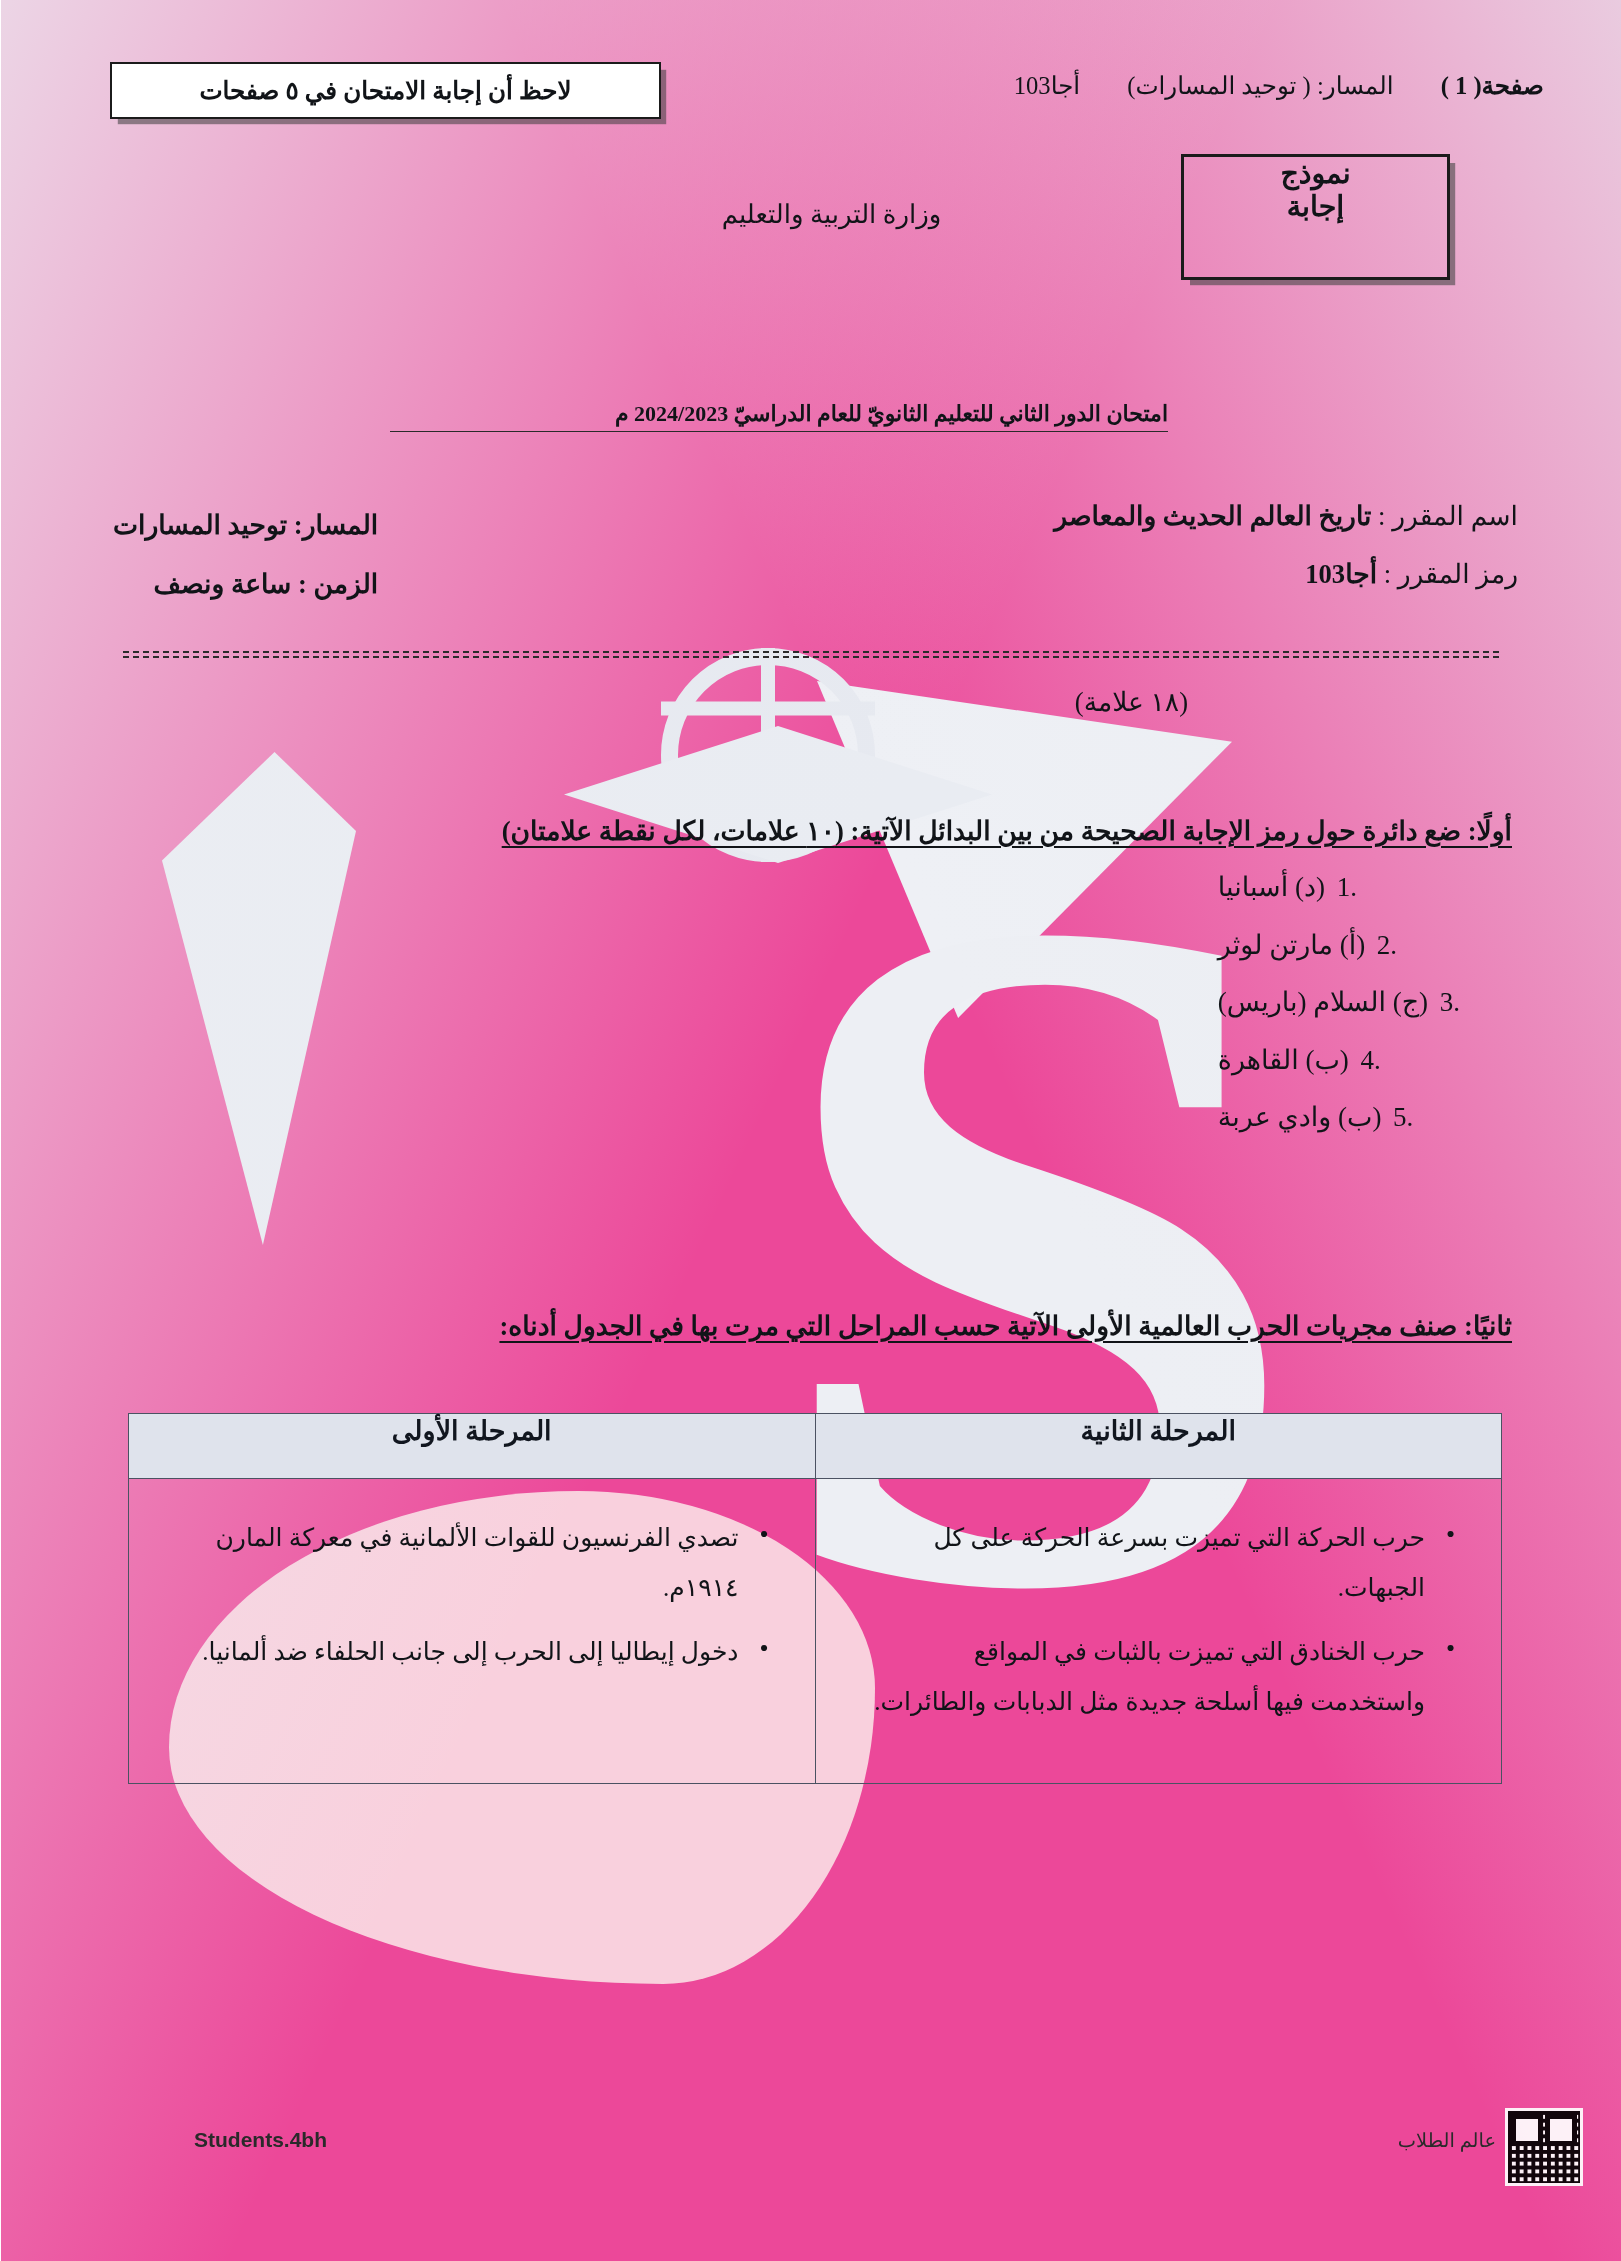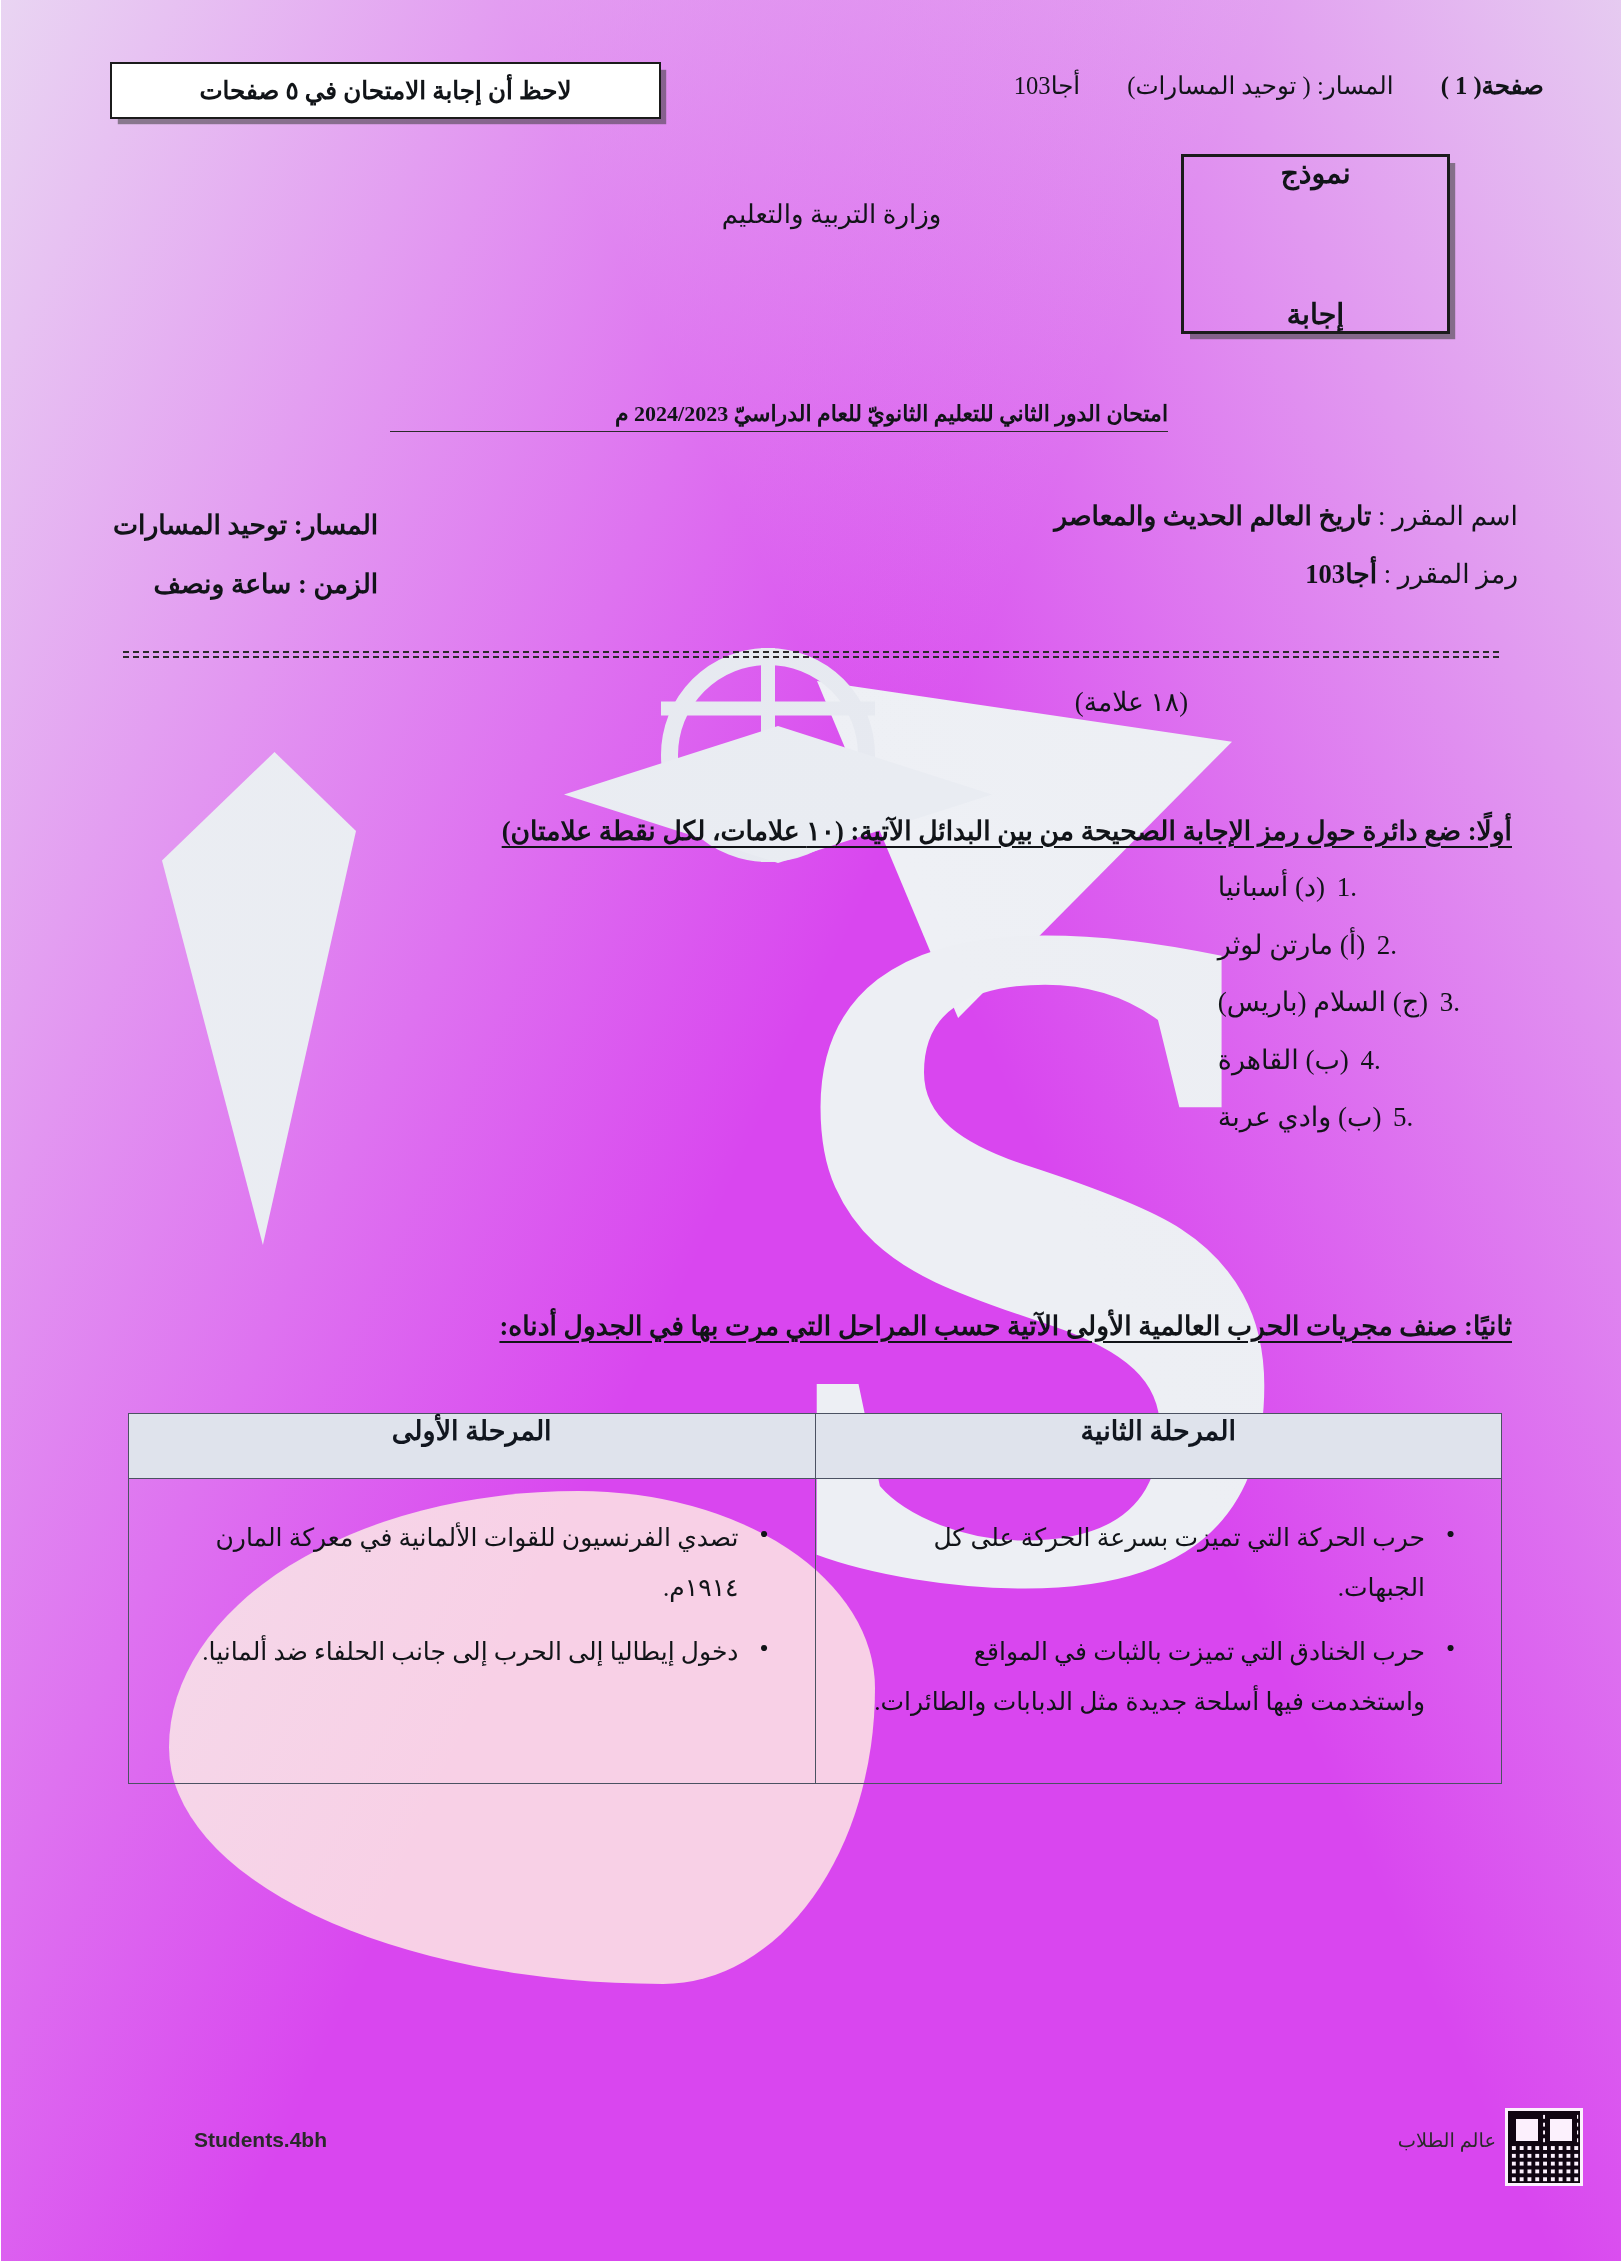--- a/index.html
+++ b/index.html
@@ -12,21 +12,21 @@
     font-family: "Liberation Serif", "DejaVu Serif", serif;
     color: #111418;
     position: relative;
     overflow: hidden;
   }
 
   
   .page {
     position: absolute;
     inset: 0;
-    background: #d946ef;
+    background: #ec4899;
   }
   .scan-tint {
     position:absolute; inset:0;
     background:
       linear-gradient(115deg, rgba(236,238,243,0.85) 0%, rgba(255,255,255,0) 48%),
       linear-gradient(245deg, rgba(233,236,241,0.8) 0%, rgba(255,255,255,0) 42%);
     pointer-events:none;
   }
 
   
@@ -83,24 +83,24 @@
     background:#fff;
   }
   .note-box span { font-size:24.6px; font-weight:700; letter-spacing:0.2px; }
 
   .hdr-right { position:absolute; right:78px; top:9px; display:flex; gap:47px; align-items:baseline; }
   .hdr-right .cell { font-size:24.6px; white-space:nowrap; }
   .hdr-right .bold { font-weight:700; }
 
   
   .model-box {
-    position:absolute; right:172px; top:154px; width:269px; height:180px;
+    position:absolute; right:172px; top:154px; width:269px; height:126px;
     border:3.2px solid #1b1b1b;
     box-shadow: 7.1px 7.1px 0 -1.9px rgba(70,70,70,.6);
-    display:flex; flex-direction:column; align-items:center; justify-content:space-between;
+    display:flex; flex-direction:column; align-items:center; justify-content:flex-start;
     background:transparent;
   }
   .model-box div { font-size:28.5px; font-weight:700; }
 
   
   .ministry {
     position:absolute; right:583px; top:194px; width:415px; text-align:center;
   }
   .ministry div { font-size:26px; line-height:1.62; }
 

